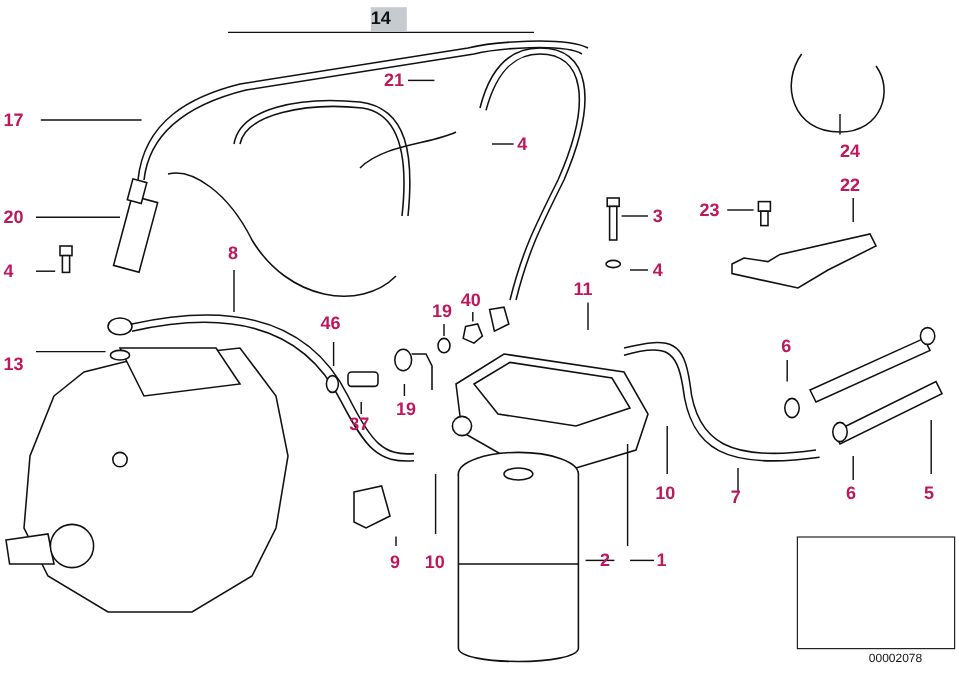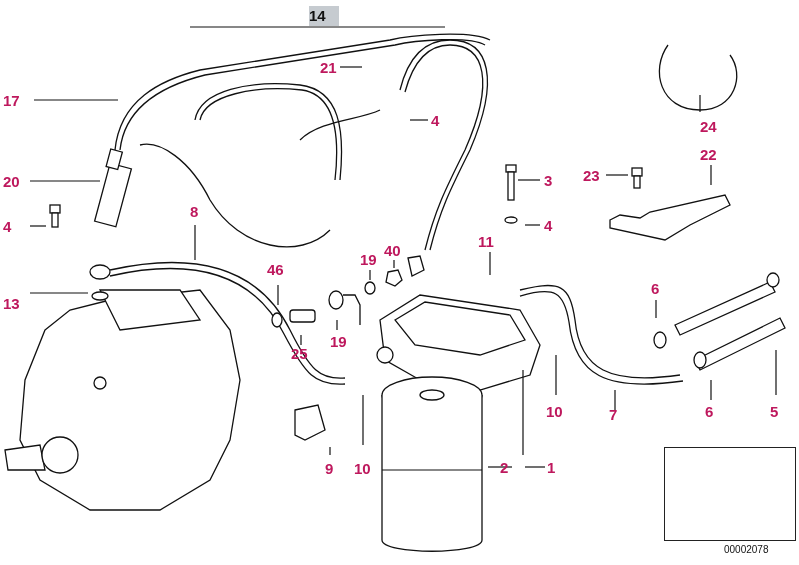--- a/index.html
+++ b/index.html
@@ -155,21 +155,21 @@
 <span class="lbl" style="left:431px;top:113px">4</span>
 <span class="lbl" style="left:544px;top:173px">3</span>
 <span class="lbl" style="left:544px;top:218px">4</span>
 <span class="lbl" style="left:583px;top:168px">23</span>
 <span class="lbl" style="left:700px;top:147px">22</span>
 <span class="lbl" style="left:700px;top:119px">24</span>
 <span class="lbl" style="left:478px;top:234px">11</span>
 <span class="lbl" style="left:267px;top:262px">46</span>
 <span class="lbl" style="left:360px;top:252px">19</span>
 <span class="lbl" style="left:384px;top:243px">40</span>
-<span class="lbl" style="left:291px;top:346px">25</span>
+<span class="lbl" style="left:291px;top:346px">37</span>
 <span class="lbl" style="left:330px;top:334px">19</span>
 <span class="lbl" style="left:651px;top:281px">6</span>
 <span class="lbl" style="left:546px;top:404px">10</span>
 <span class="lbl" style="left:609px;top:407px">7</span>
 <span class="lbl" style="left:705px;top:404px">6</span>
 <span class="lbl" style="left:770px;top:404px">5</span>
 <span class="lbl" style="left:325px;top:461px">9</span>
 <span class="lbl" style="left:354px;top:461px">10</span>
 <span class="lbl" style="left:500px;top:460px">2</span>
 <span class="lbl" style="left:547px;top:460px">1</span>

